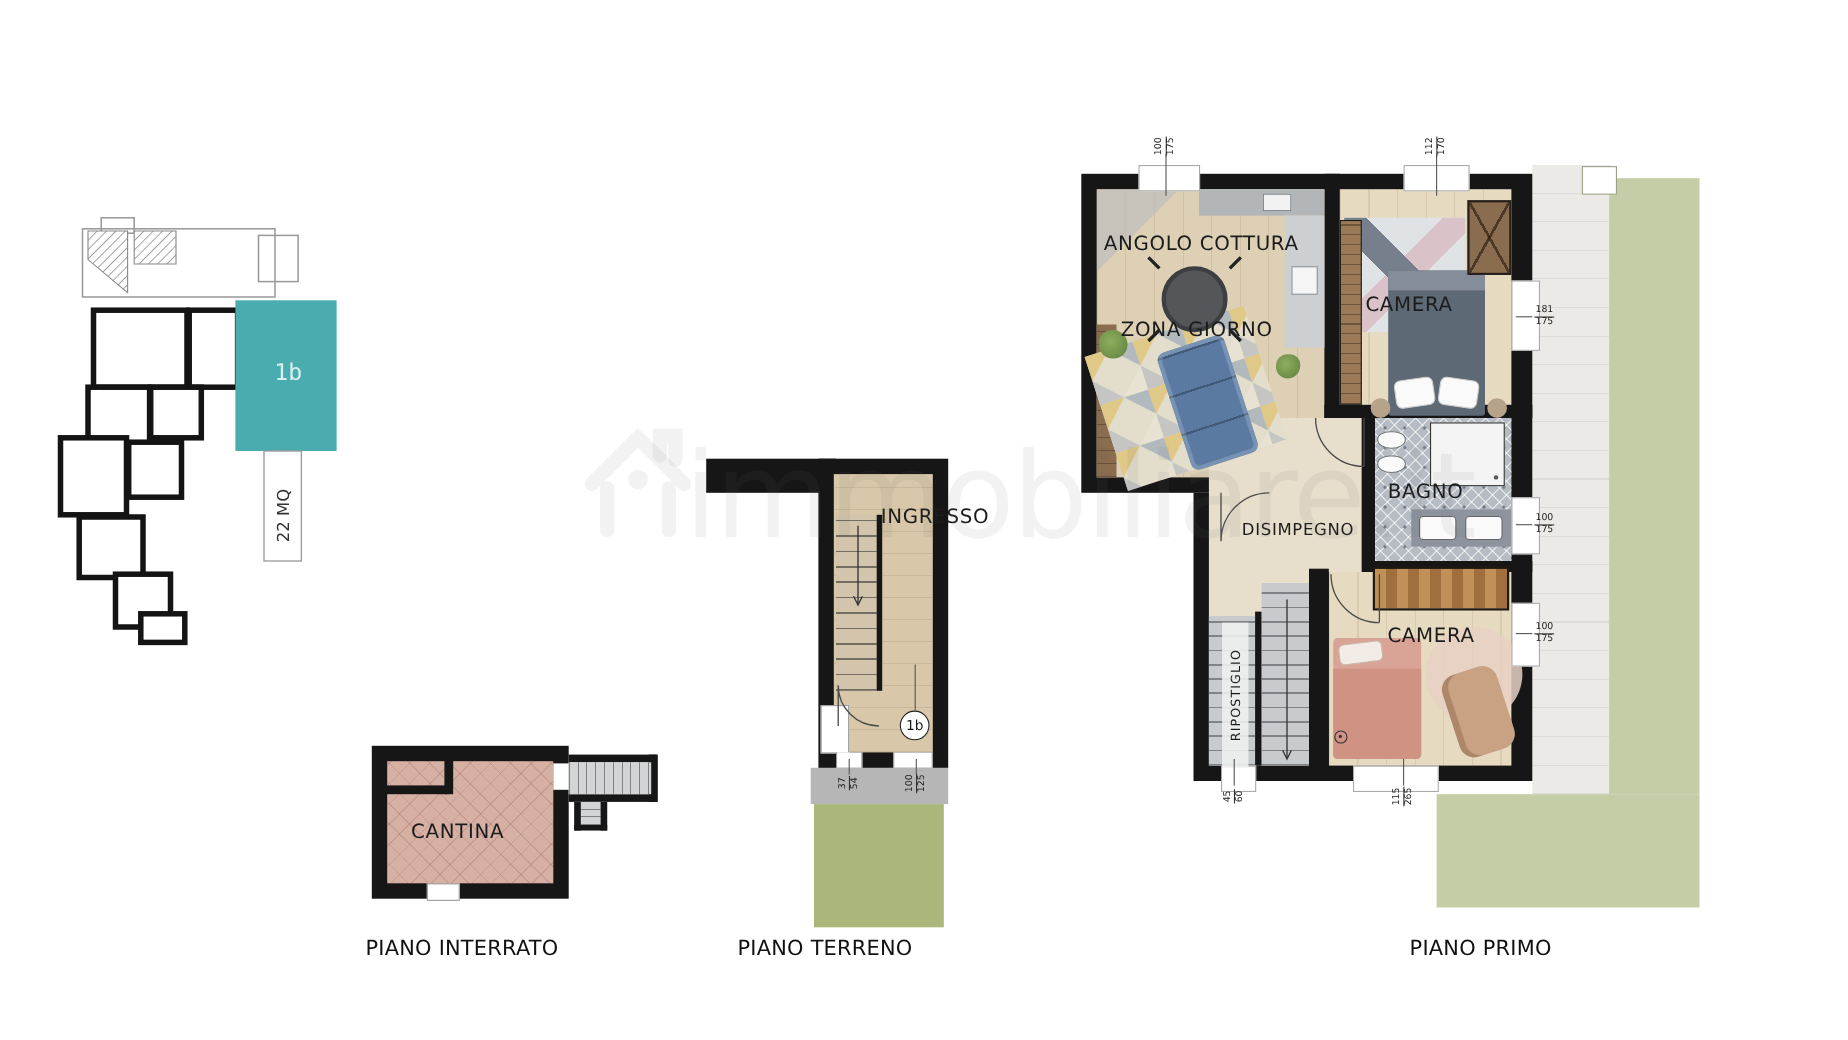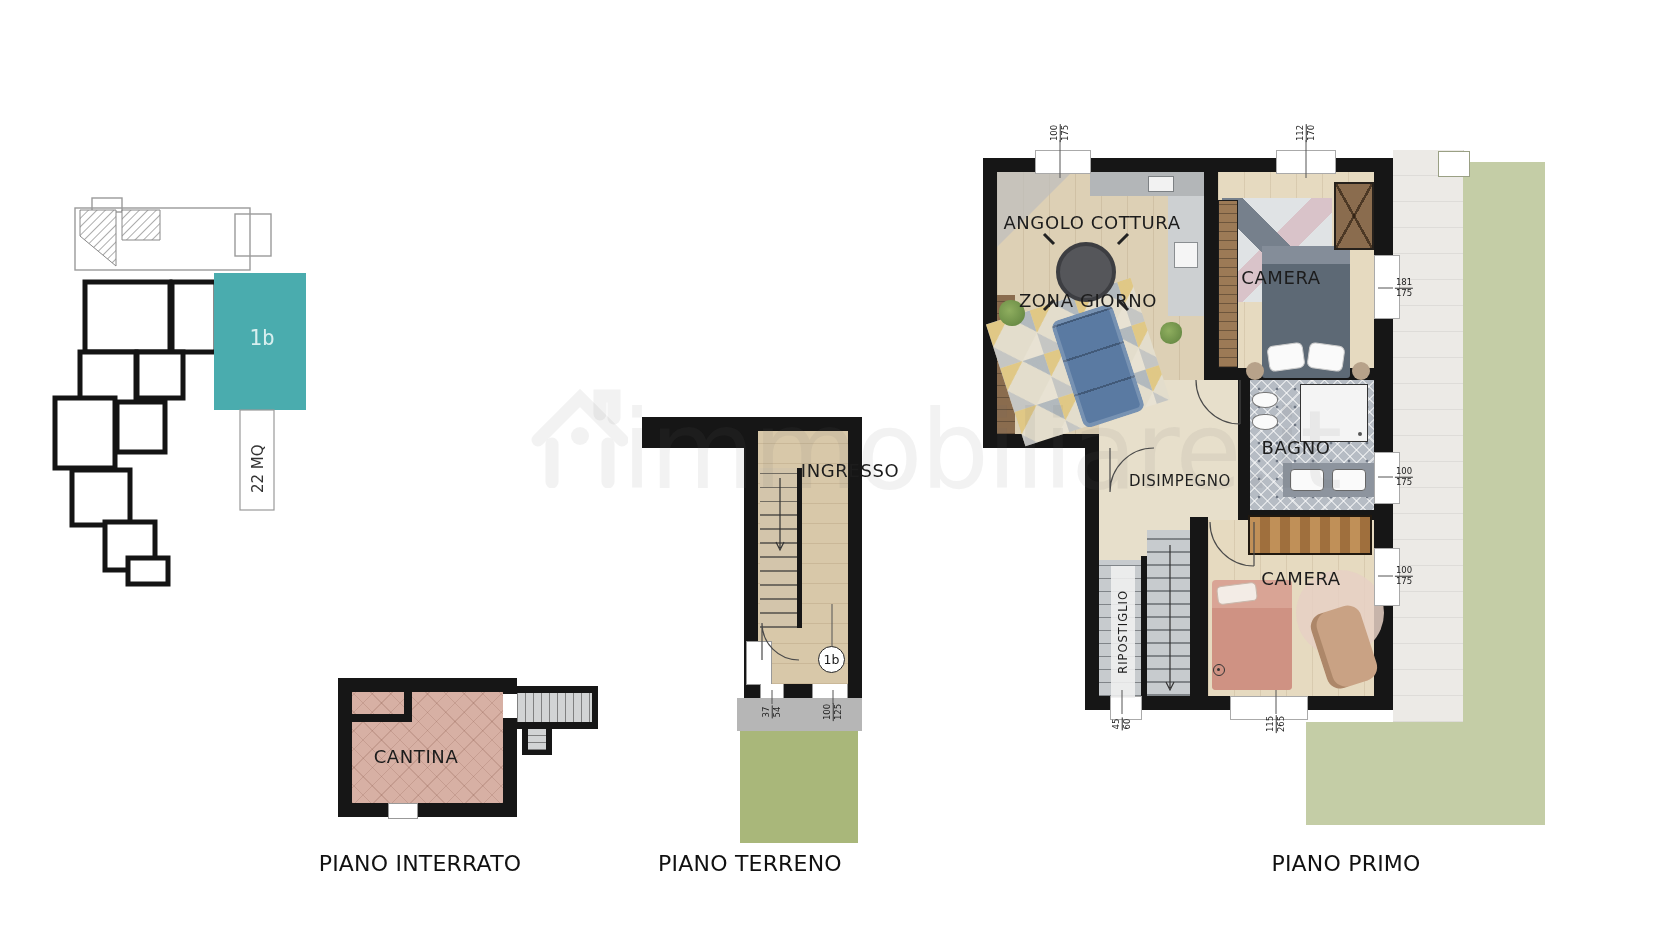--- a/index.html
+++ b/index.html
@@ -2,21 +2,21 @@
 <html><head>
 <meta charset="utf-8">
 <style>
   html,body{margin:0;padding:0;background:#ffffff;}
   #canvas{position:relative;width:1680px;height:945px;background:#ffffff;overflow:hidden;
           font-family:"DejaVu Sans","Liberation Sans",sans-serif;color:#1a1a1a;}
   .abs{position:absolute;}
   .wall{position:absolute;background:#161616;}
   .room-label{position:absolute;transform:translate(-50%,-50%);font-size:18px;color:#1c1c1c;
               letter-spacing:.6px;white-space:nowrap;z-index:6;}
-  .floor-label{position:absolute;transform:translateX(-50%);font-size:22px;color:#111;
+  .floor-label{position:absolute;transform:translateX(-50%);font-size:19px;color:#111;
                letter-spacing:.2px;white-space:nowrap;z-index:6;}
   .dim{position:absolute;display:flex;flex-direction:column;align-items:center;font-size:8.5px;
        line-height:1.15;color:#222;z-index:6;transform:translate(-50%,-50%);}
   .dim .a{border-bottom:1px solid #333;padding:0 1px;}
   .dim.rot{transform:translate(-50%,-50%) rotate(-90deg);}
   .floor-wood-primo{position:absolute;background:#ddd0b5;
      background-image:repeating-linear-gradient(90deg,rgba(120,90,55,.13) 0 1px,transparent 1px 26px);}
   .floor-wood-cam{position:absolute;background:#e6dac0;
      background-image:repeating-linear-gradient(90deg,rgba(120,90,55,.12) 0 1px,transparent 1px 26px);}
   .floor-corridor{position:absolute;background:#e7dfcb;}

